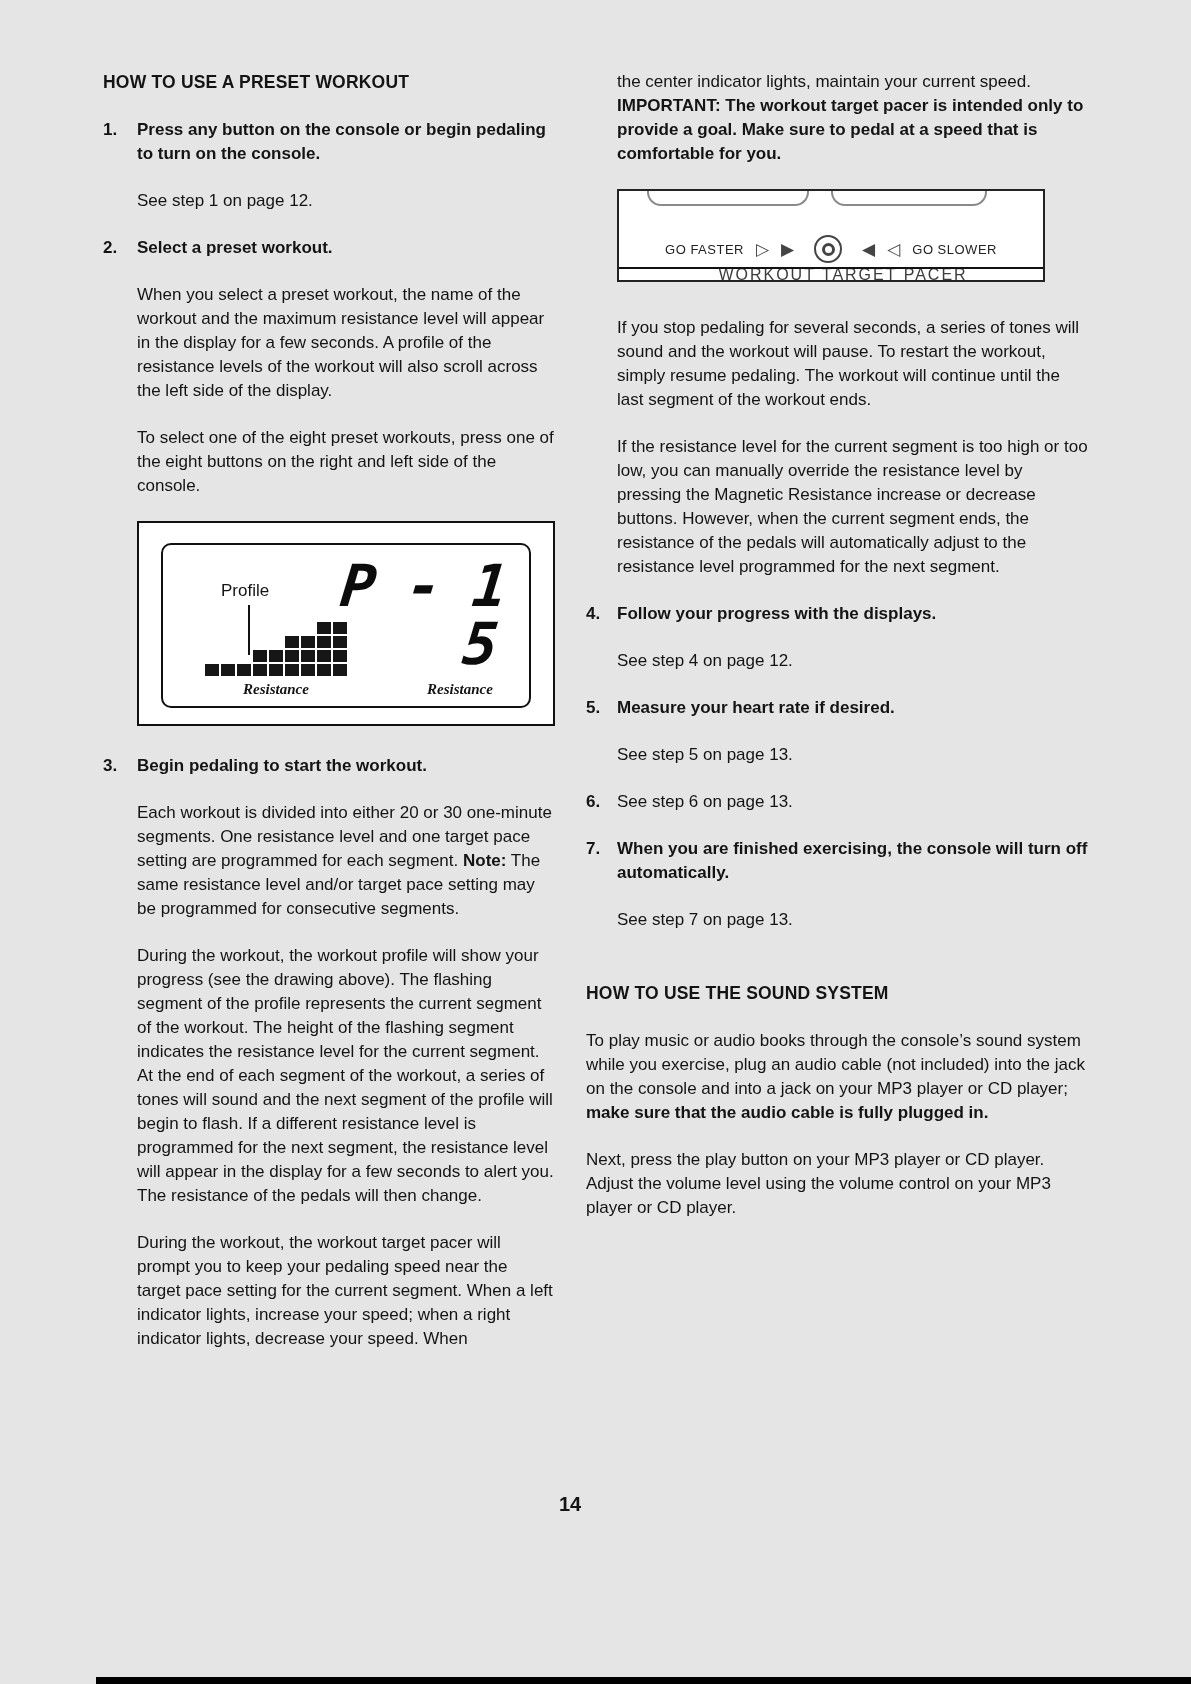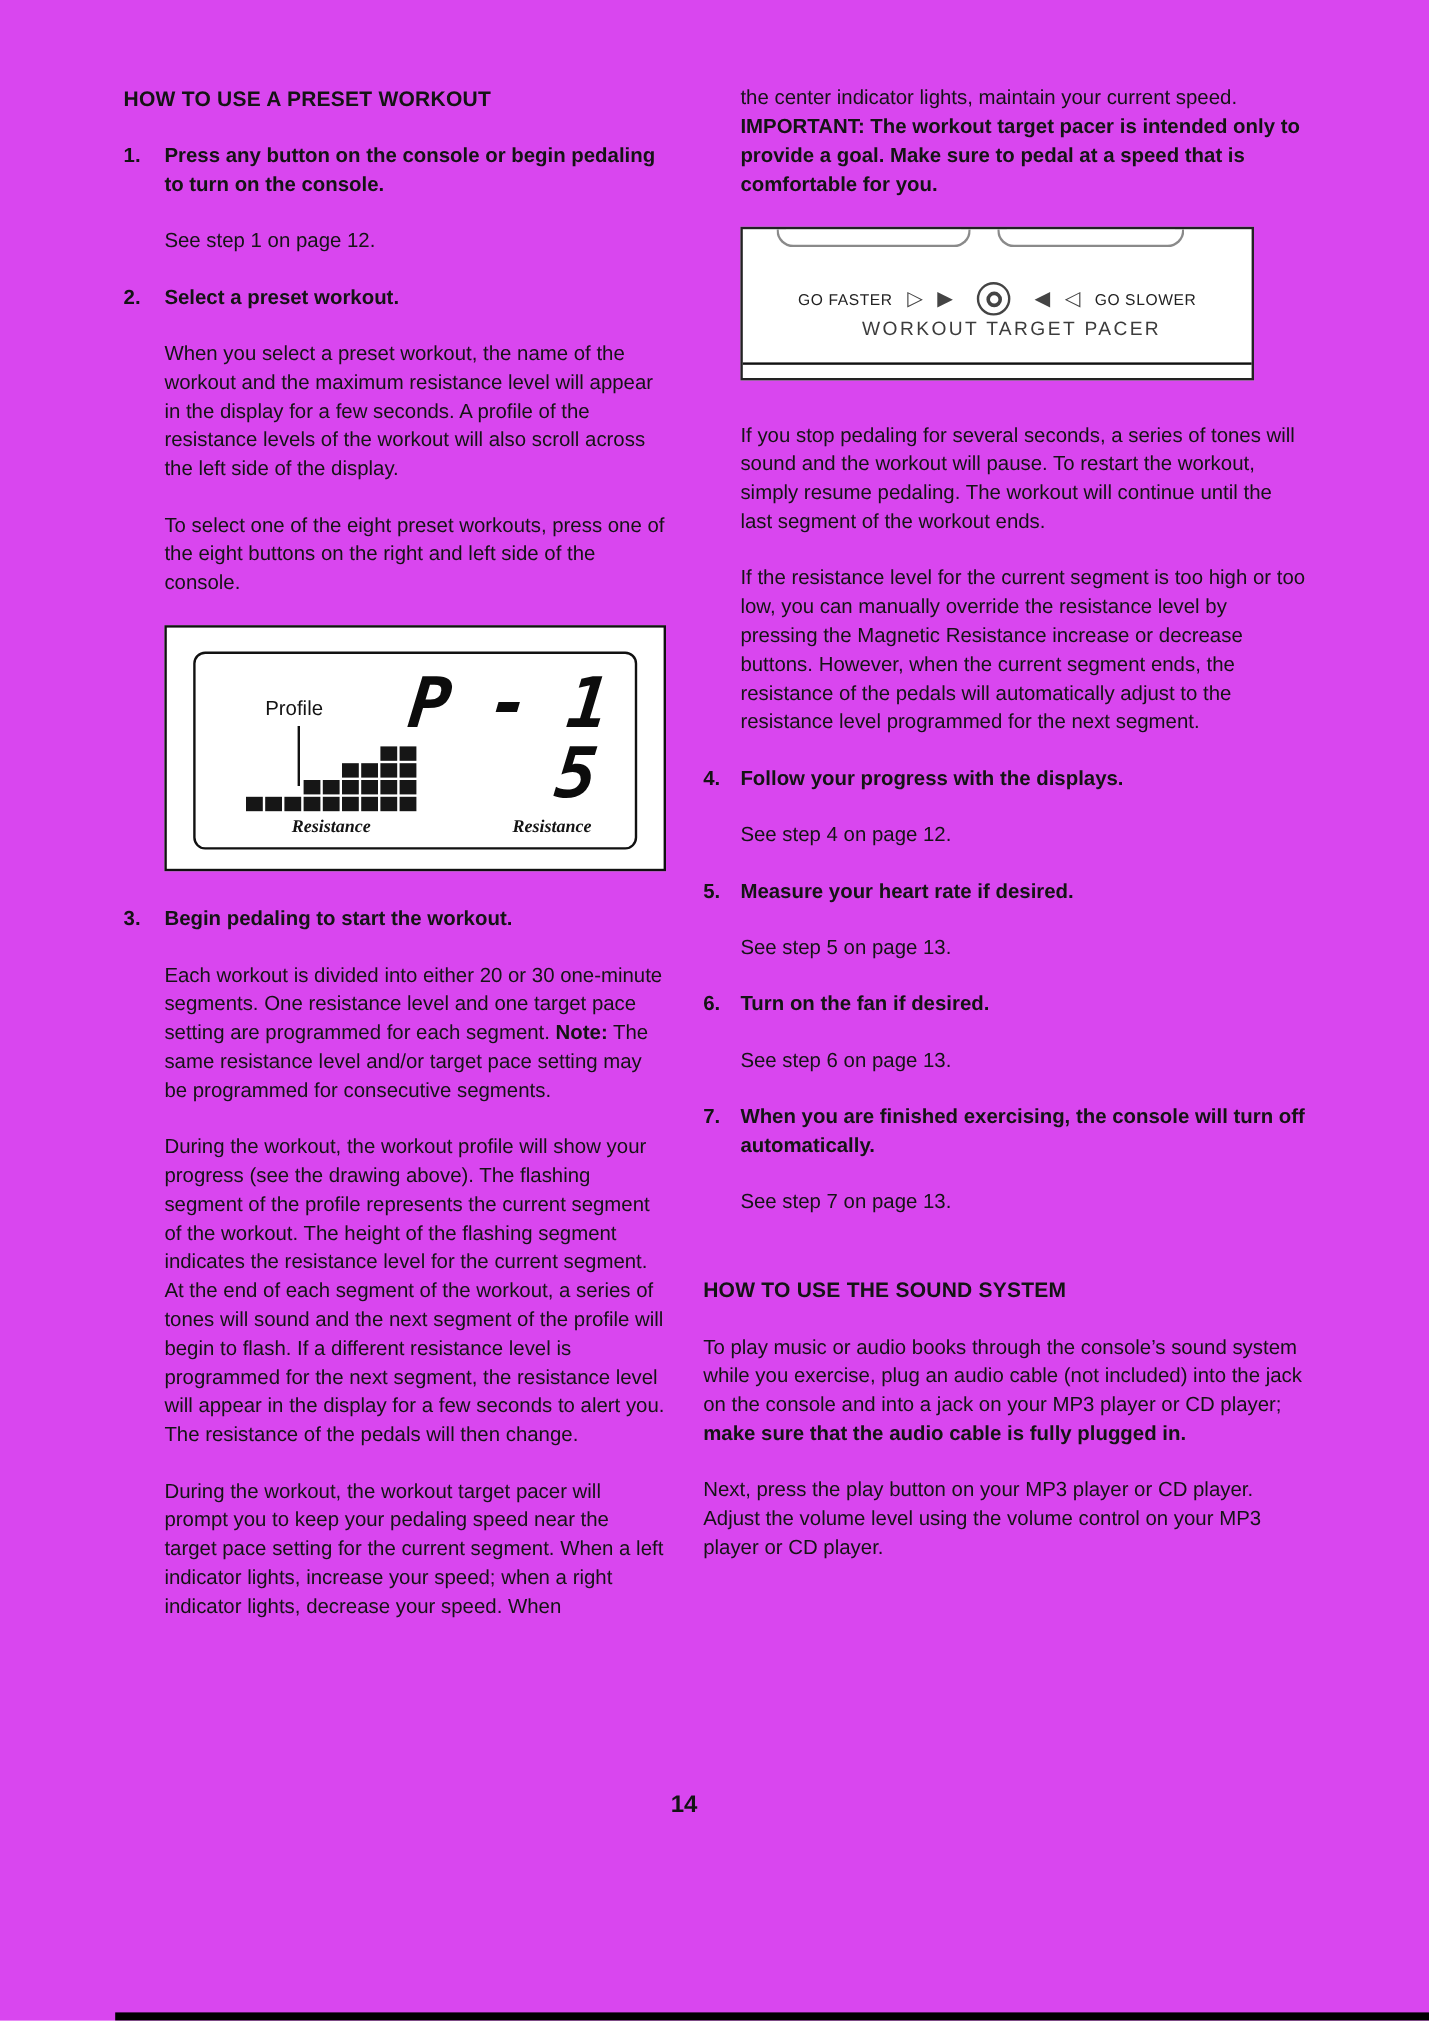--- a/index.html
+++ b/index.html
@@ -1,21 +1,21 @@
 <!DOCTYPE html>
 <html><head>
 <meta charset="utf-8">
 <style>
   * { box-sizing: border-box; }
   html, body { margin: 0; padding: 0; background: #fff; }
   .page {
     position: relative;
     width: 1191px;
     height: 1684px;
-    background: #d946ef;
+    background: #e5e5e5;
     font-family: "Liberation Sans", sans-serif;
     font-size: 17px;
     line-height: 24px;
     color: #141414;
     overflow: hidden;
   }
 
   .col { position: absolute; top: 70px; }
   .col-left  { left: 103px; width: 452px; }
   .col-right { left: 586px; width: 502px; }
@@ -68,21 +68,21 @@
     font-family: "Liberation Serif", serif;
     font-style: italic; font-weight: 700; font-size: 15px; line-height: 18px;
     text-align: center;
   }
   .res-left  { left: 42px; width: 142px; }
   .res-right { right: 14px; width: 110px; }
 
   
   .pacer-figure {
     position: relative;
-    width: 428px; height: 128px;
+    width: 428px; height: 93px;
     border: 2px solid #222;
     margin: 0 0 34px 31px;
     background: #fff;
   }
   .tab {
     position: absolute; top: 0; height: 15px;
     border: 2px solid #8a8a8a; border-top: none;
     border-radius: 0 0 14px 14px;
   }
   .tab-left  { left: 28px;  width: 162px; }
@@ -240,21 +240,20 @@
       <div class="num">5.</div>
       <div class="body">
         <p class="title">Measure your heart rate if desired.</p>
         <p class="para">See step 5 on page 13.</p>
       </div>
     </div>
 
     <div class="step">
       <div class="num">6.</div>
       <div class="body">
-        <p class="title">Turn on the fan if desired.</p>
         <p class="para">See step 6 on page 13.</p>
       </div>
     </div>
 
     <div class="step">
       <div class="num">7.</div>
       <div class="body">
         <p class="title">When you are finished exercising, the console will turn off automatically.</p>
         <p class="para">See step 7 on page 13.</p>
       </div>

